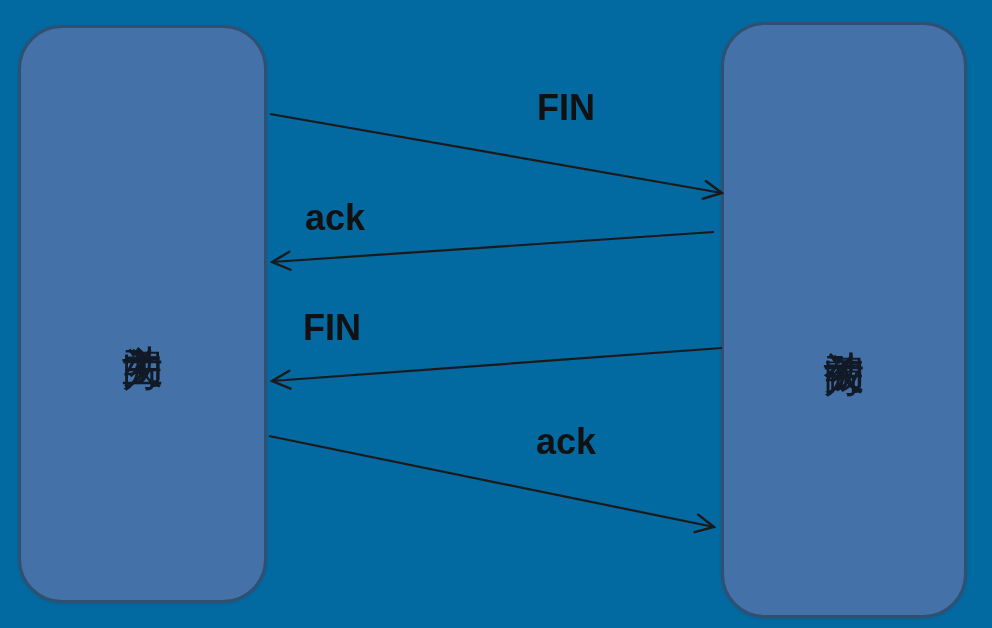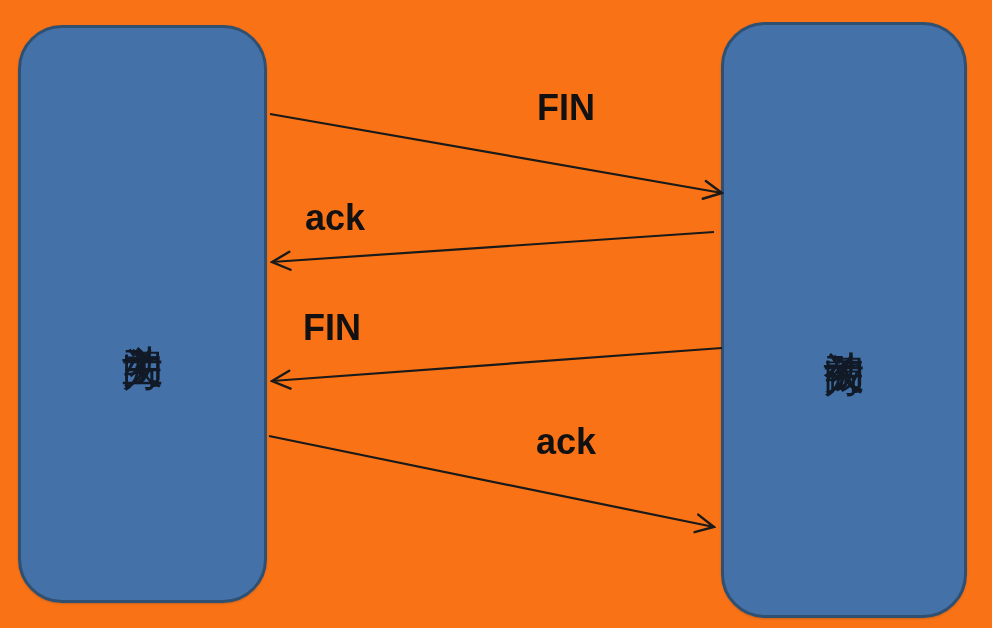--- a/index.html
+++ b/index.html
@@ -5,21 +5,21 @@
   html, body {
     margin: 0;
     padding: 0;
     background: #ffffff;
     font-family: "Liberation Sans", sans-serif;
   }
   .canvas {
     position: relative;
     width: 992px;
     height: 628px;
-    background: #f97316;
+    background: #0369a1;
     overflow: hidden;
   }
   .node {
     position: absolute;
     background: #4472a8;
     border: 3px solid #305072;
     border-radius: 44px;
     box-sizing: border-box;
     display: flex;
     align-items: center;

